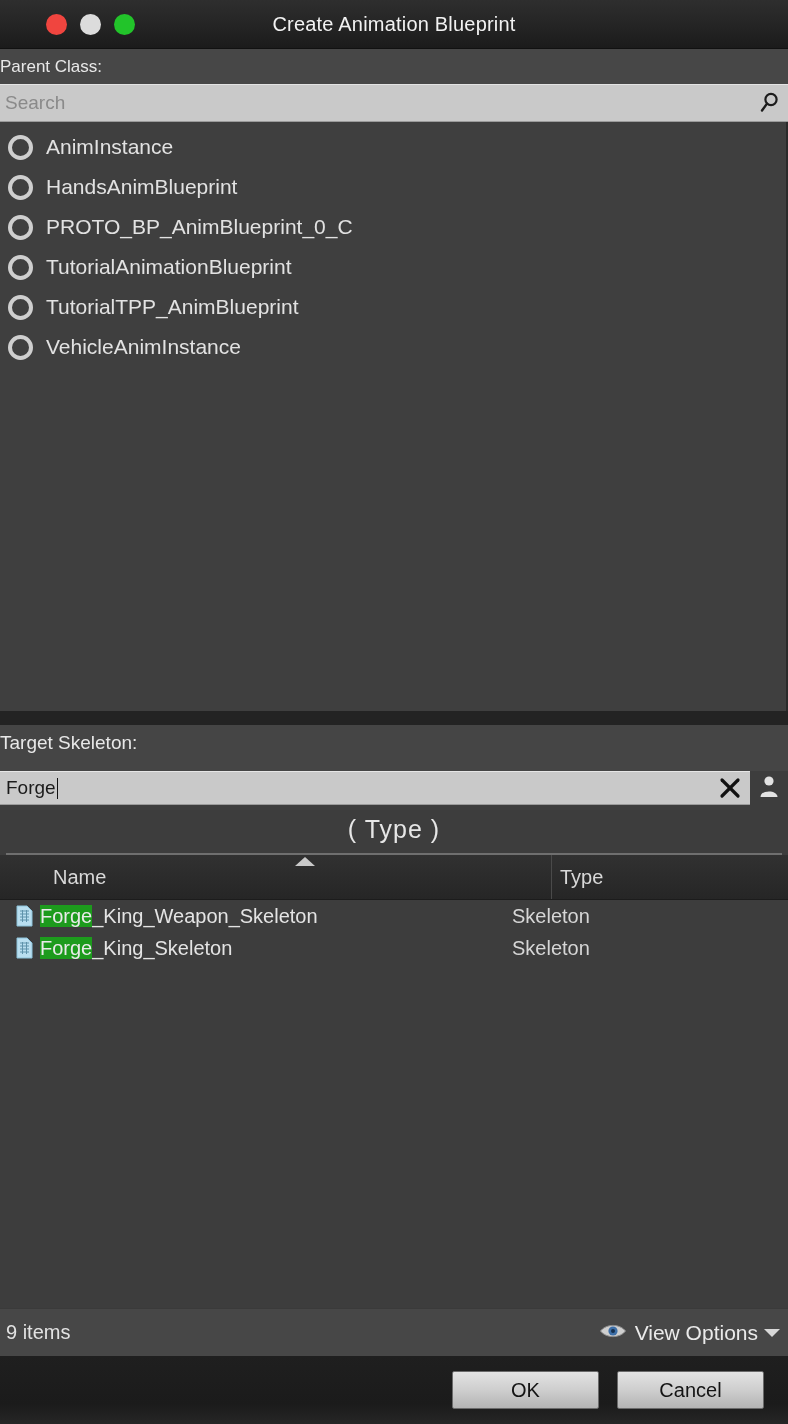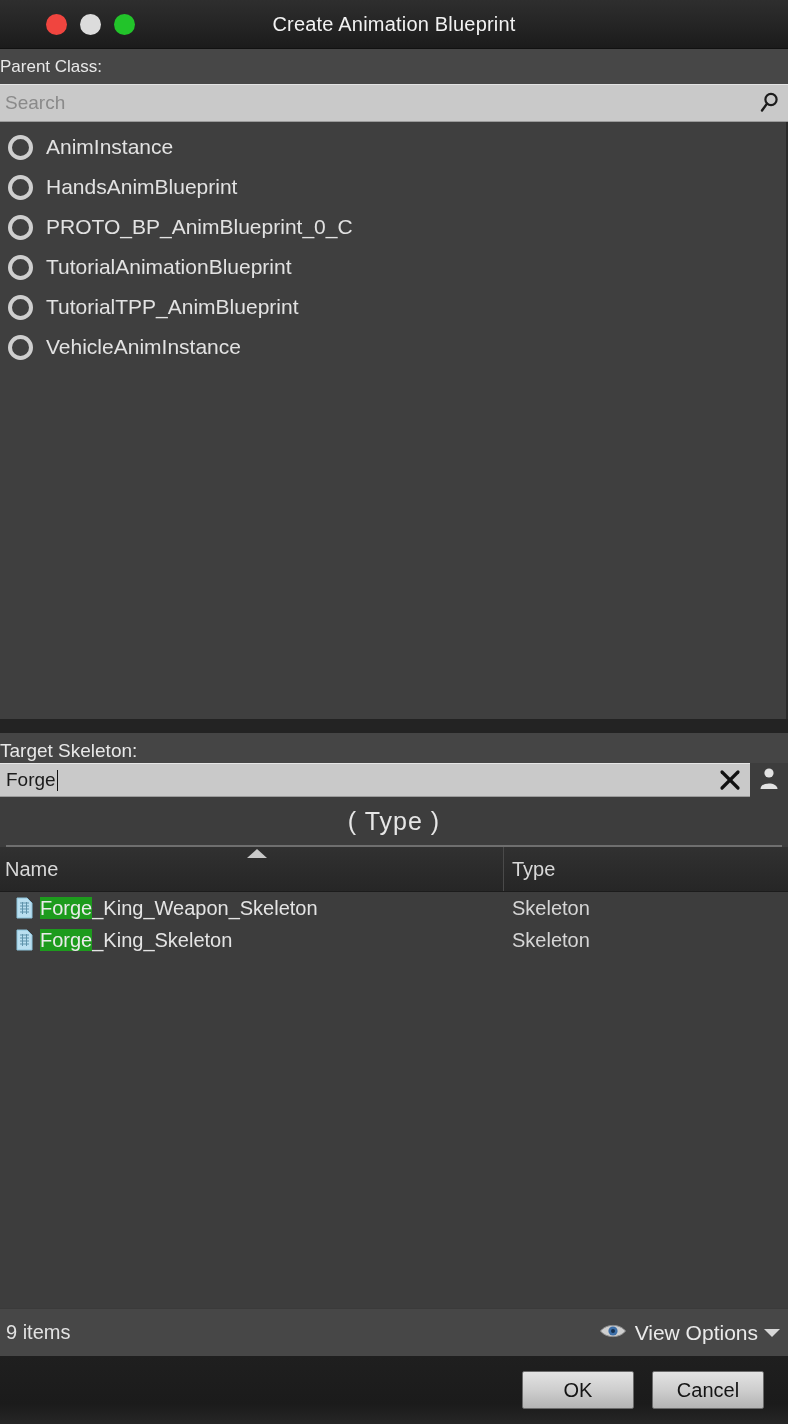--- a/index.html
+++ b/index.html
@@ -122,21 +122,21 @@
     flex: 0 0 14px;
     background: #232323;
   }
 
   
   .skel-label {
     flex: 0 0 auto;
     background: #454545;
     color: #e8e8e8;
     font-size: 19px;
-    padding: 5px 0 0 0;
+    padding: 5px 0 16px 0;
     line-height: 25px;
   }
   .skel-search-row {
     flex: 0 0 34px;
     display: flex;
     align-items: stretch;
     background: #3d3d3d;
   }
   .skel-input {
     flex: 1 1 auto;
@@ -194,20 +194,21 @@
     background: #6f6f6f;
   }
 
   
   .thead {
     flex: 0 0 44px;
     display: flex;
     background: linear-gradient(180deg, #313131 0%, #262626 100%);
     border-bottom: 1px solid #1c1c1c;
     position: relative;
+    padding-left: 48px;
   }
   .th {
     font-size: 20px;
     color: #d8d8d8;
     display: flex;
     align-items: center;
     padding-left: 5px;
     box-sizing: border-box;
   }
   .th.name { width: 504px; border-right: 1px solid #4a4a4a; position: relative; }
@@ -298,21 +299,21 @@
     flex: 0 0 68px;
     background: linear-gradient(180deg, #1f1f1f 0%, #1b1b1b 70%, #262626 100%);
     display: flex;
     align-items: center;
     justify-content: flex-end;
     gap: 18px;
     padding-right: 24px;
     box-sizing: border-box;
   }
   .btn {
-    width: 112px;
+    width: 147px;
     height: 38px;
     border: 1px solid #6a6a6a;
     border-radius: 2px;
     background: linear-gradient(180deg, #e3e3e3 0%, #cfcfcf 48%, #b4b4b4 100%);
     color: #141414;
     font-size: 20px;
     display: flex;
     align-items: center;
     justify-content: center;
     box-sizing: border-box;

